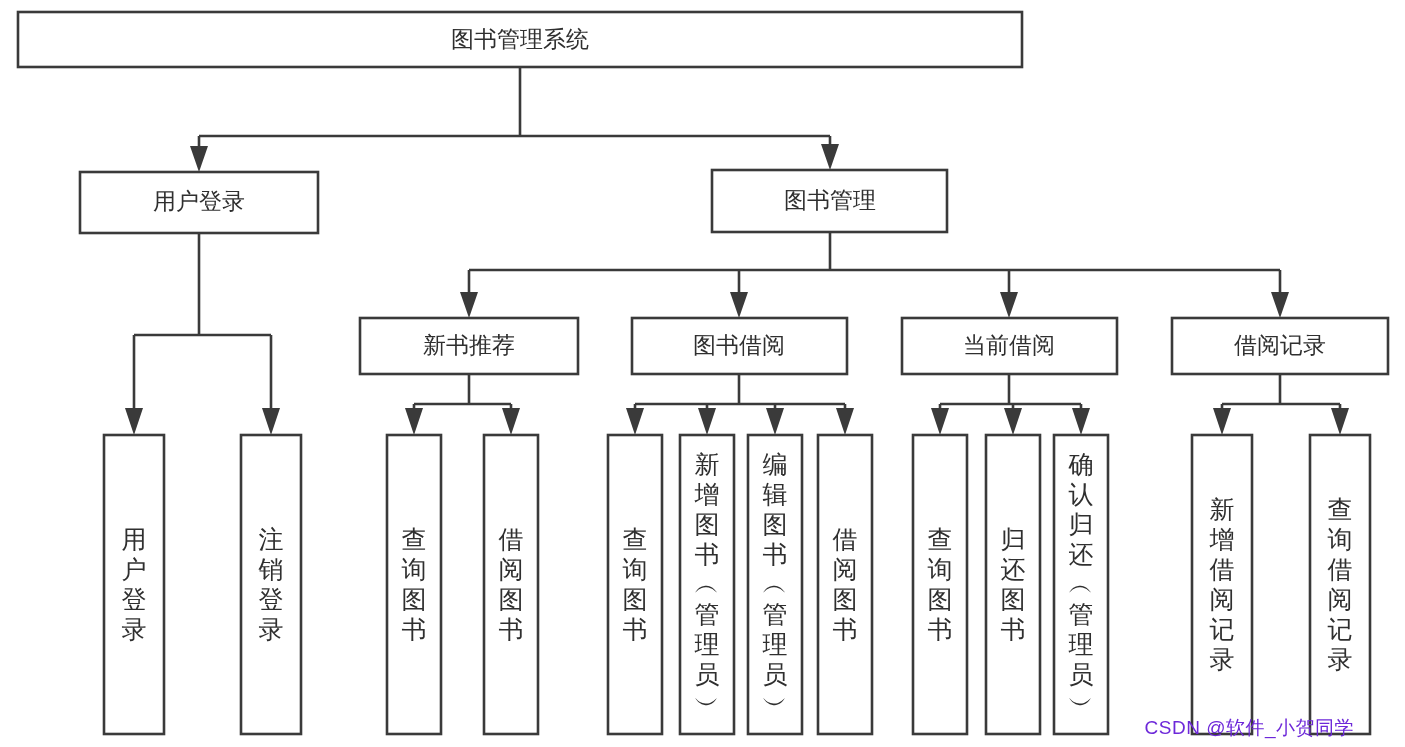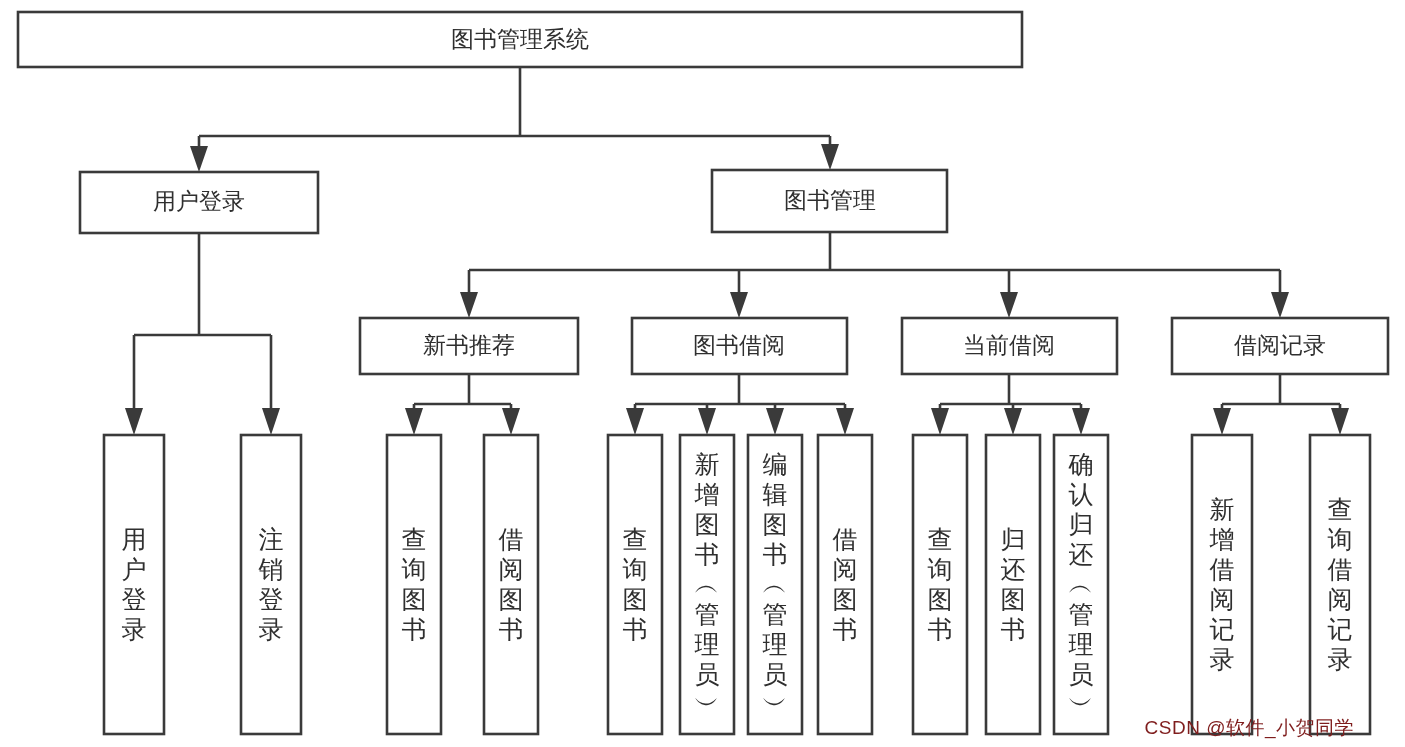--- a/index.html
+++ b/index.html
@@ -51,21 +51,21 @@
     font-family: "Liberation Sans", "DejaVu Sans", sans-serif;
     font-size: 25px;
     text-anchor: middle;
   }
   .watermark {
     position: absolute;
     right: 12px;
     bottom: 6px;
     font-family: "Liberation Sans", "DejaVu Sans", sans-serif;
     font-size: 19px;
-    color: #7f1d1d;
+    color: #6d28d9;
     letter-spacing: 0.5px;
     white-space: nowrap;
     pointer-events: none;
   }
 </style>
 </head>
 <body>
 
 <div id="diagram-root">
 

